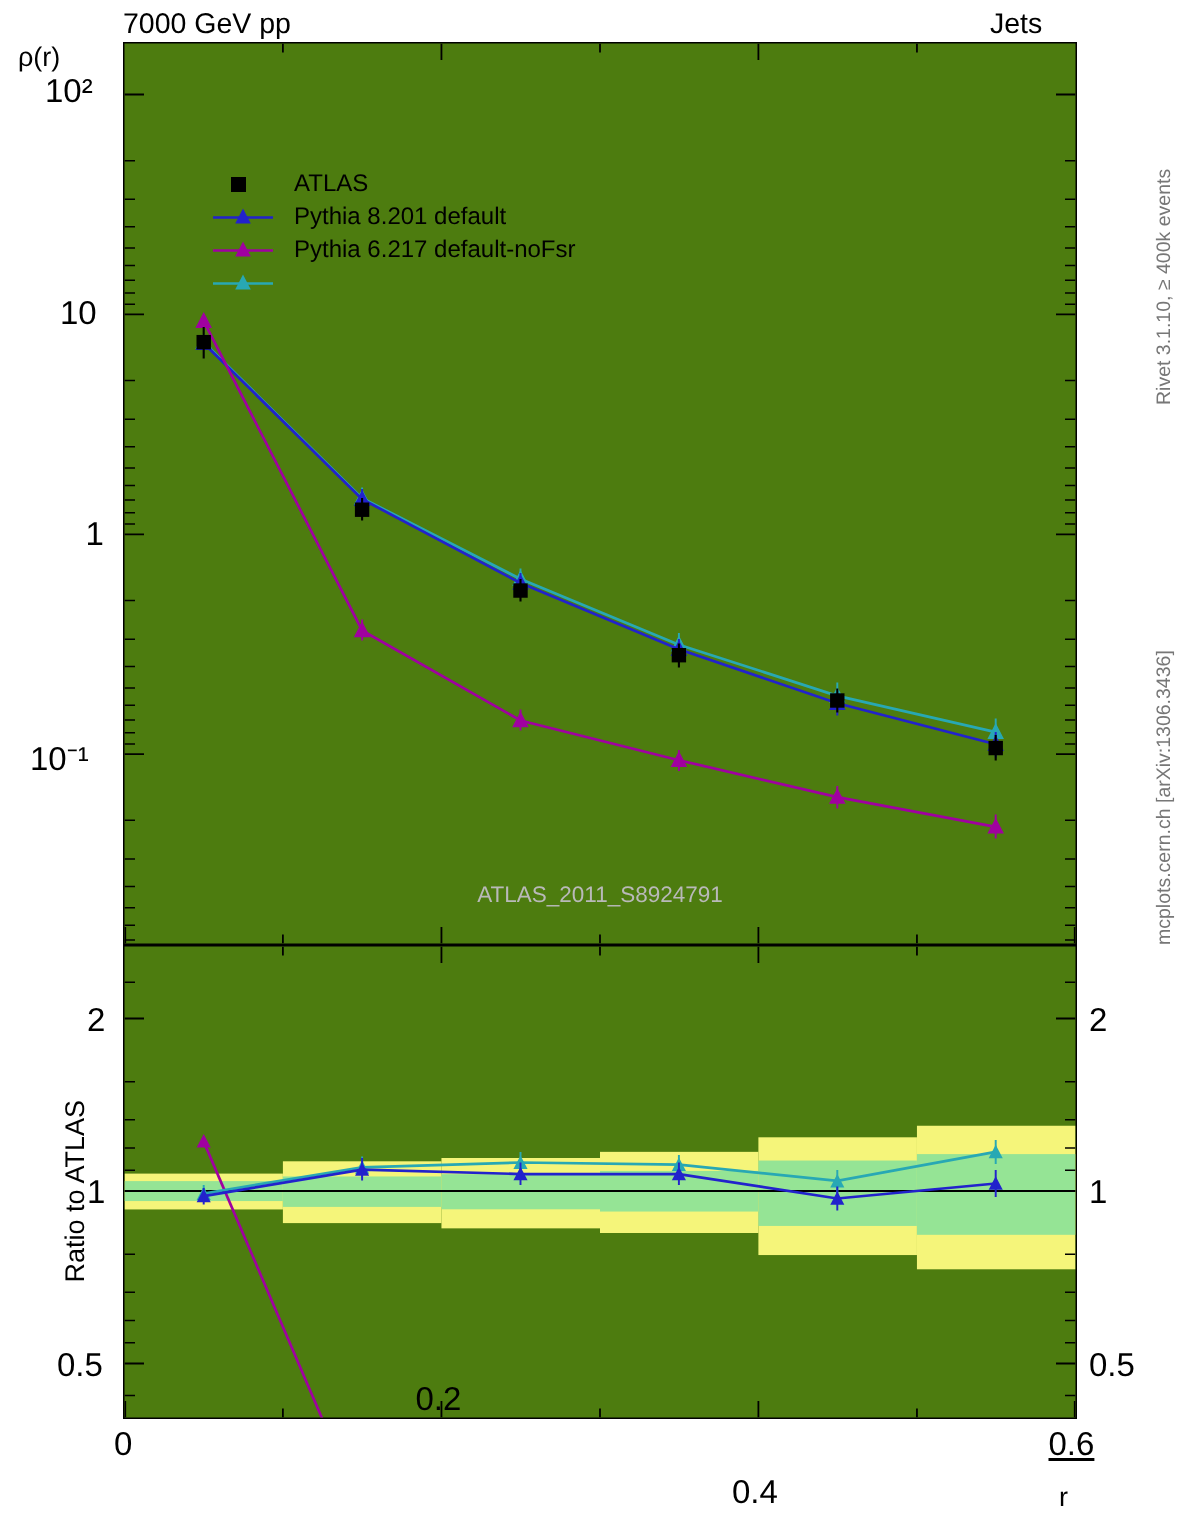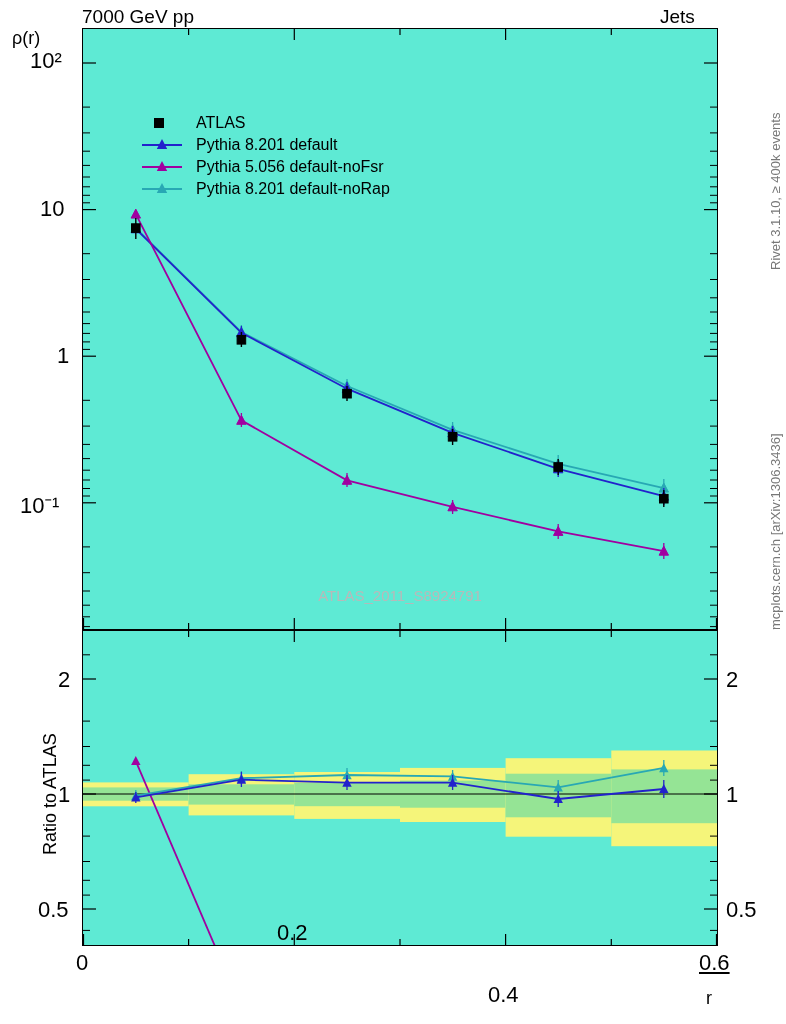--- a/index.html
+++ b/index.html
@@ -8,21 +8,21 @@
 
   .abs{position:absolute;}
   .hdr{font-size:19px;}
   .axlabel{font-size:18px;}
   .ticklabel{font-size:22px;}
   .small{font-size:13px;}
 
   
   .rot{transform-origin:0 0;transform:rotate(-90deg);white-space:nowrap;}
 
-  .frame{position:absolute;border:1.3px solid #000;box-sizing:border-box;background:#5eead4;}
+  .frame{position:absolute;border:1.3px solid #000;box-sizing:border-box;background:#4d7c0f;}
 
   .legend-row{display:flex;align-items:center;height:22px;}
   .legend-txt{font-size:16px;margin-left:12px;white-space:nowrap;}
 
   svg{display:block;}
   .watermark{fill:#b9b9b9;}
 </style>
 </head>
 <body>
 
@@ -224,28 +224,27 @@
           <line x1="2" y1="10" x2="42" y2="10" stroke="#2222cc" stroke-width="1.8"></line>
           <polygon points="22,4 27.2,14 16.8,14" fill="#2222cc"></polygon>
         </svg>
       <span class="legend-txt">Pythia 8.201 default</span>
     </div>
     <div class="legend-row">
       <svg width="44" height="20">
           <line x1="2" y1="10" x2="42" y2="10" stroke="#a000a0" stroke-width="1.8"></line>
           <polygon points="22,4 27.2,14 16.8,14" fill="#a000a0"></polygon>
         </svg>
-      <span class="legend-txt">Pythia 5.056 default-noFsr</span>
+      <span class="legend-txt">Pythia 6.217 default-noFsr</span>
     </div>
     <div class="legend-row">
       <svg width="44" height="20">
           <line x1="2" y1="10" x2="42" y2="10" stroke="#28a8b4" stroke-width="1.8"></line>
           <polygon points="22,4 27.2,14 16.8,14" fill="#28a8b4"></polygon>
         </svg>
-      <span class="legend-txt">Pythia 8.201 default-noRap</span>
     </div>
   </div>
 
   <div class="frame" style="left:82px;top:630px;width:636px;height:316px;">
     <svg width="634" height="314" viewBox="0 0 634 314">
 
       <g>
 
         <rect x="0" y="151.4" width="105.6" height="23.9" fill="#f5f57a"></rect>
         <rect x="0" y="156.4" width="105.6" height="13.3" fill="#95e495"></rect>

